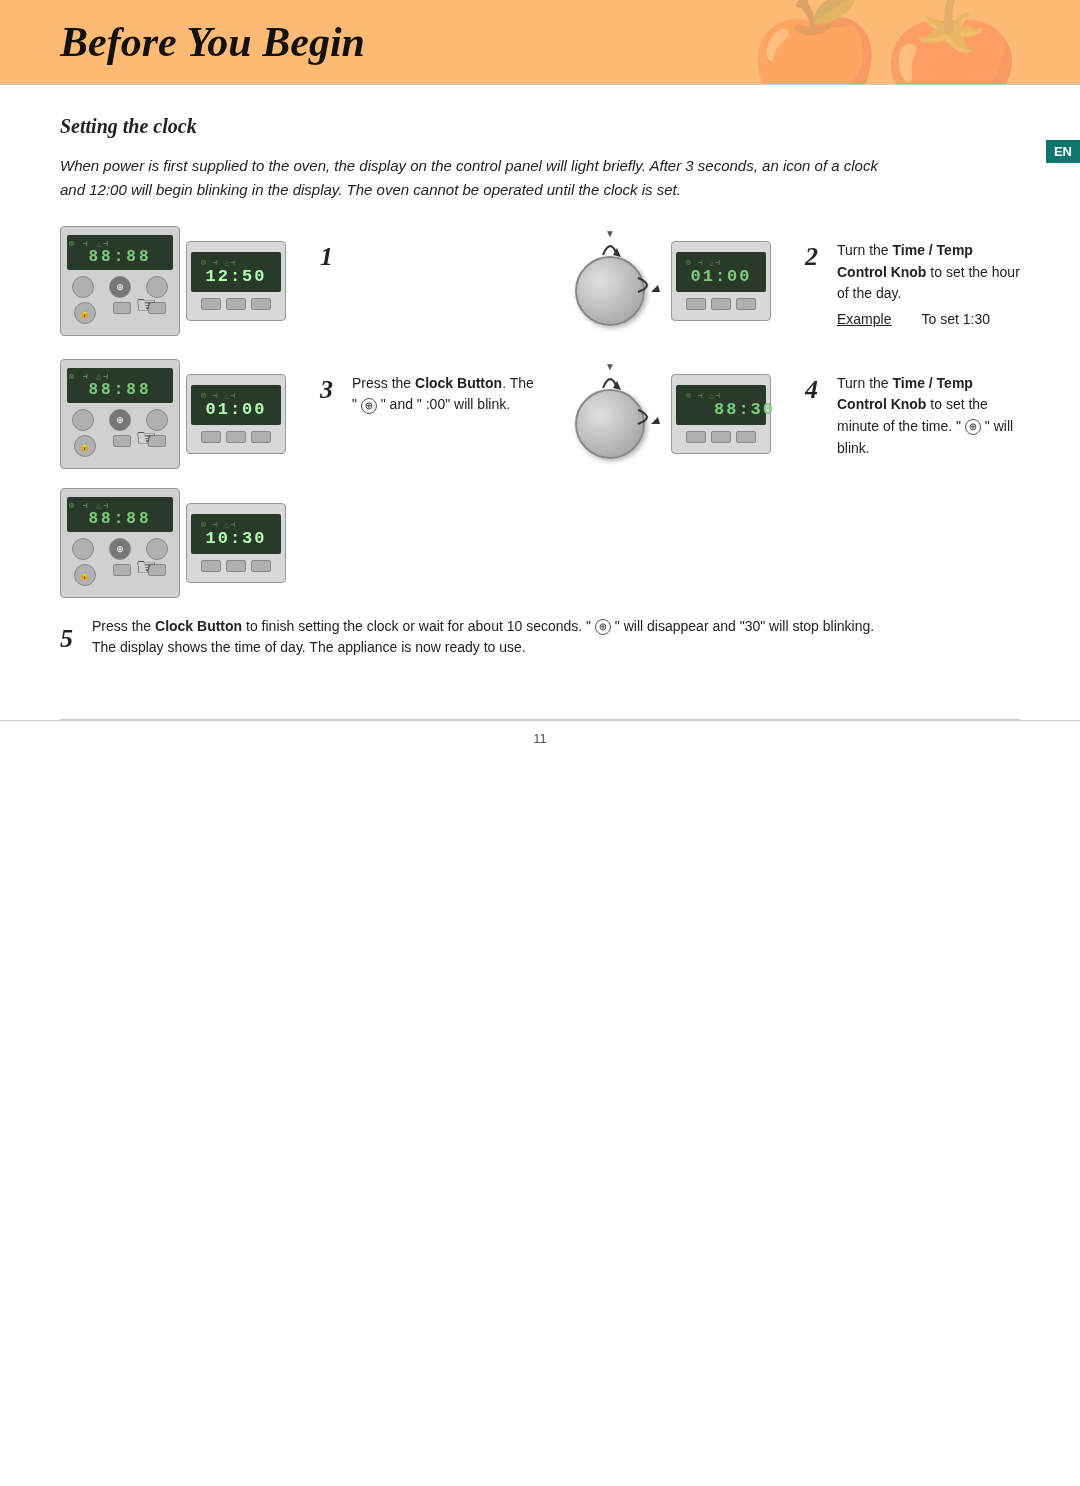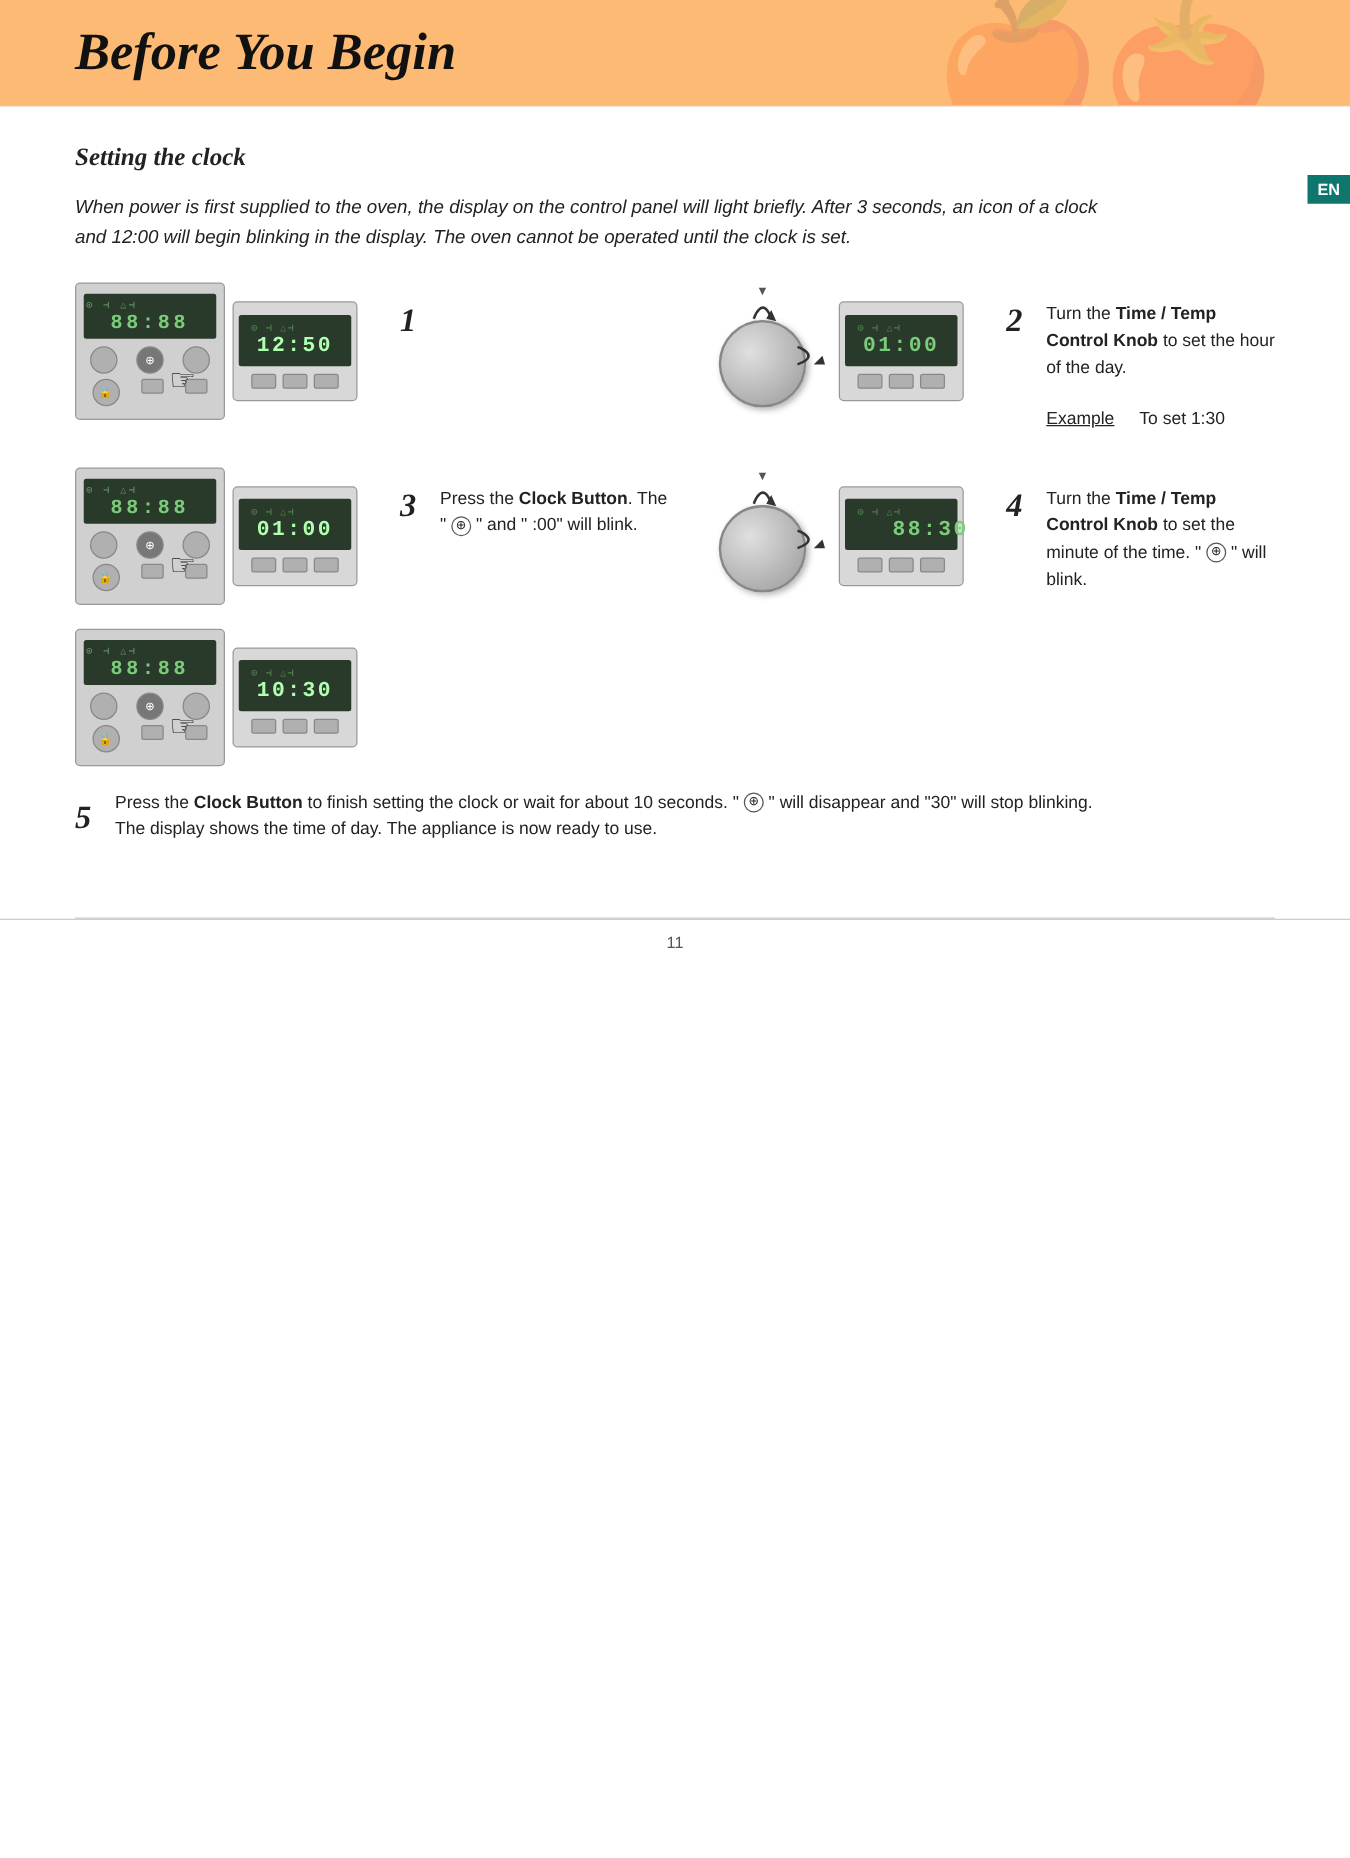--- a/index.html
+++ b/index.html
@@ -91,22 +91,22 @@
       line-height: 1.55;
       max-width: 360px;
     }
 
     .step-text b {
       font-weight: bold;
     }
 
     .example-line {
       display: flex;
-      gap: 20px;
-      margin-top: 19px;
+      gap: 30px;
+      margin-top: 4px;
       font-size: 14px;
     }
 
     .example-label {
       text-decoration: underline;
     }
 
     
     .oven-panel {
       width: 120px;

